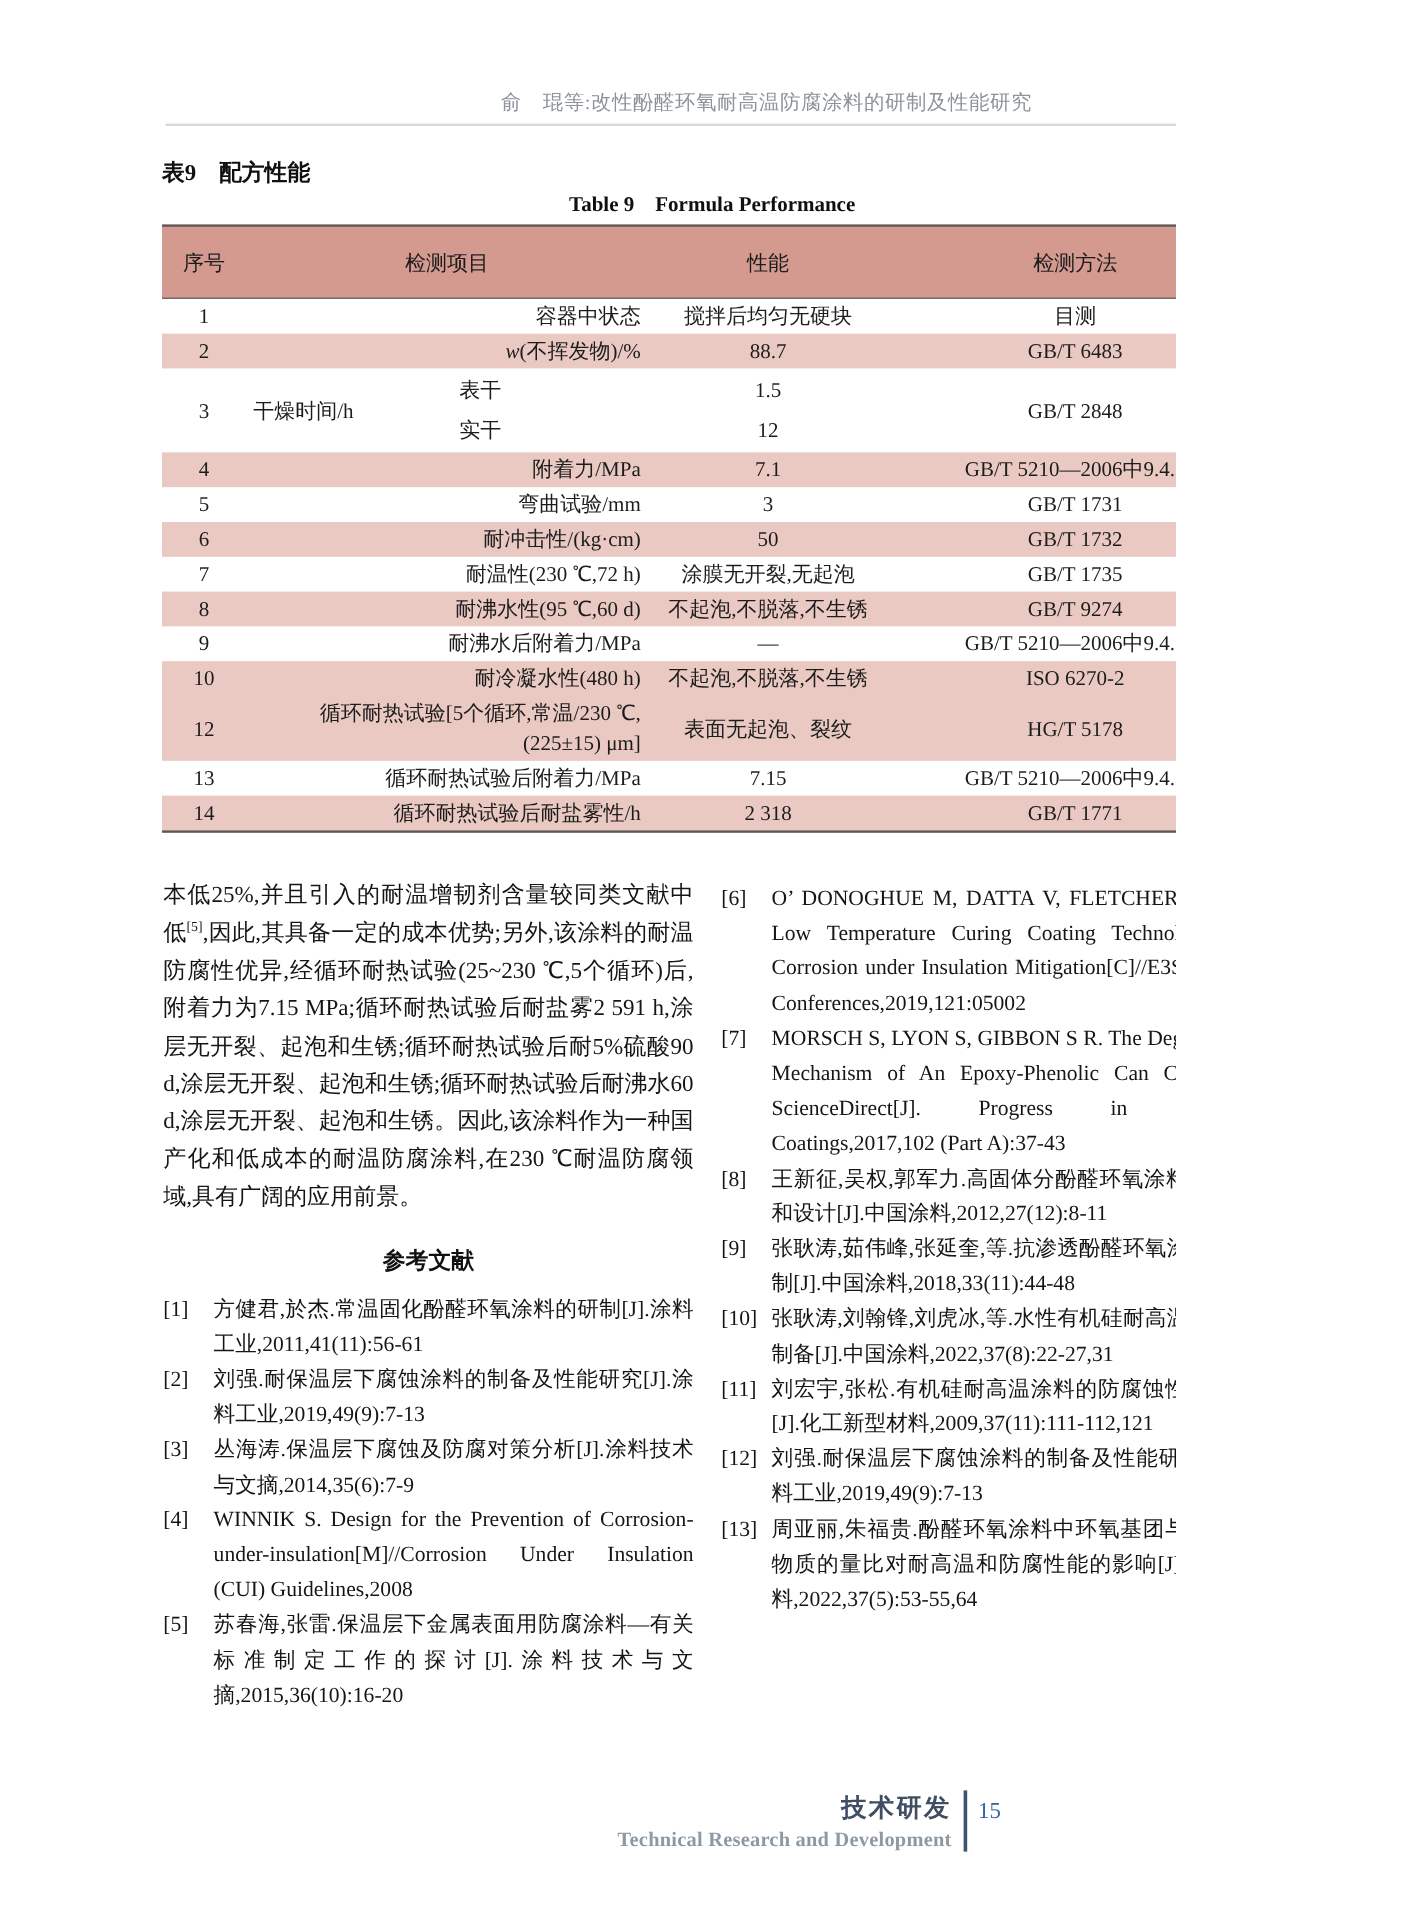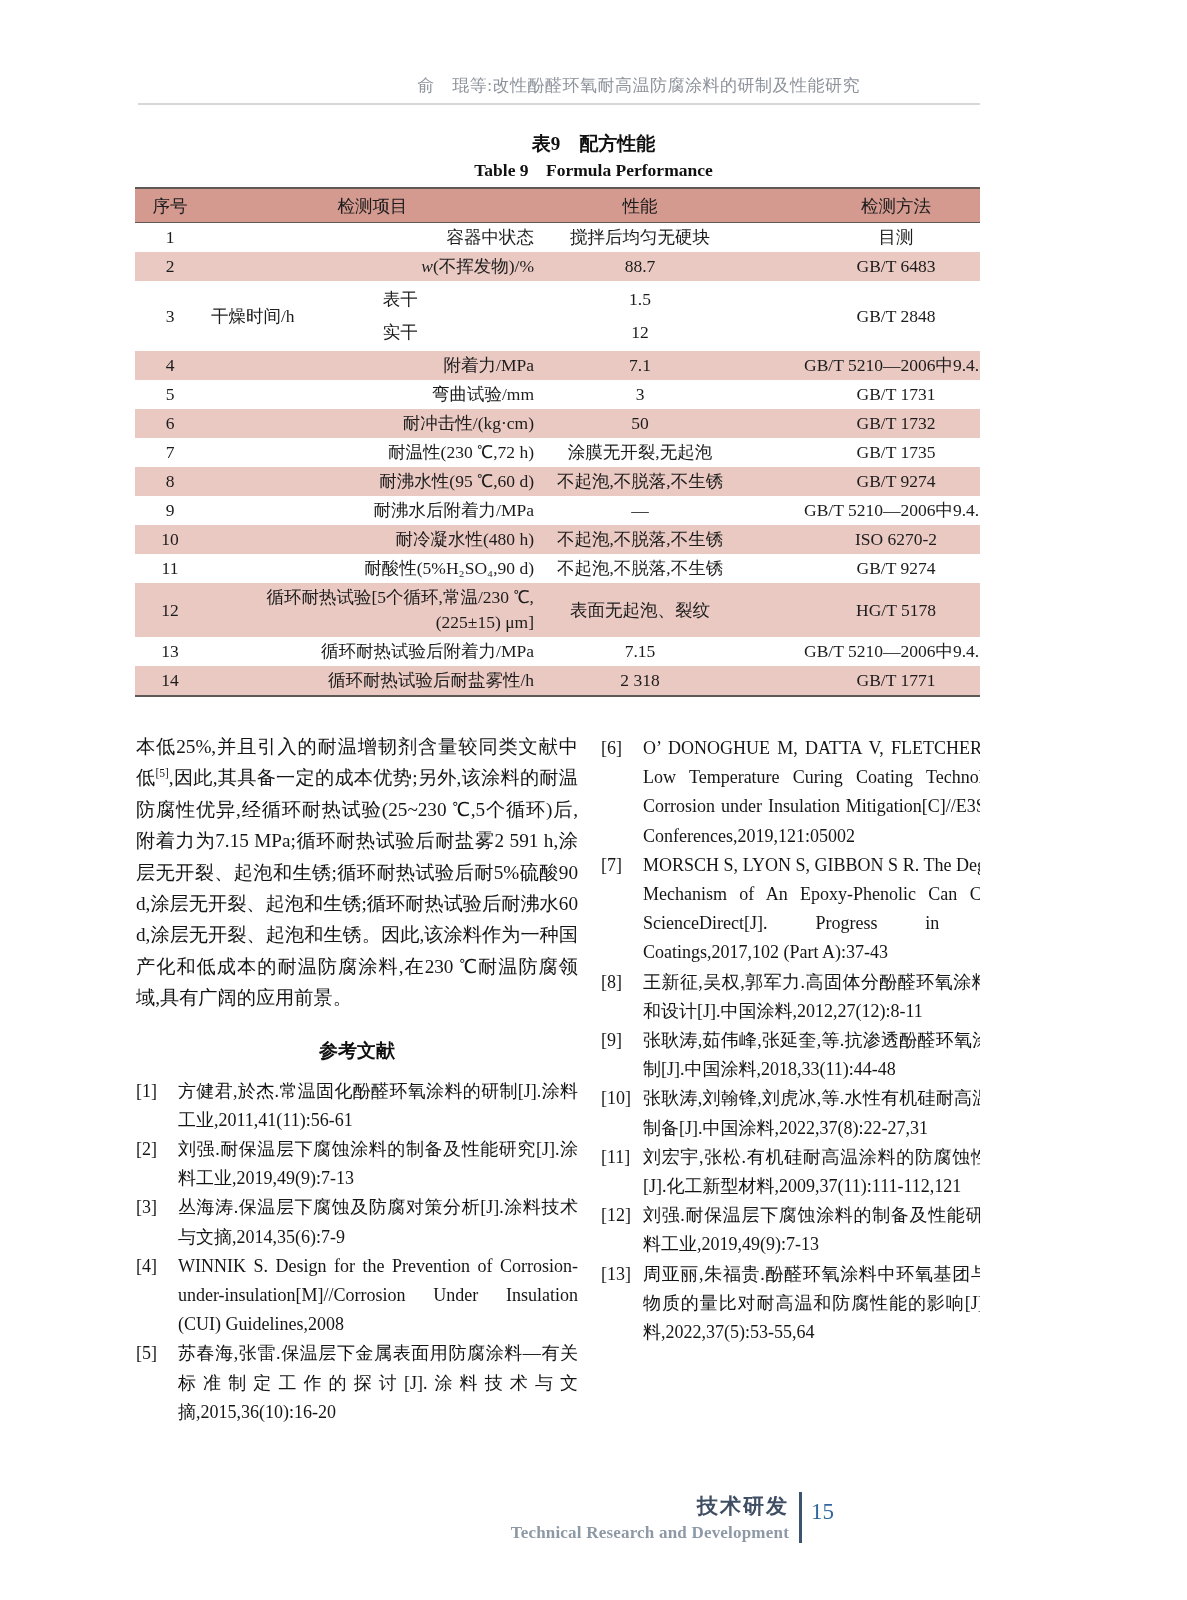--- a/index.html
+++ b/index.html
@@ -23,40 +23,40 @@
   .running-title{
     position:absolute;top:74px;right:120px;font-size:17px;
     color:var(--running);letter-spacing:0.5px;white-space:pre;
   }
   .header-rule{
     position:absolute;top:103px;left:138px;width:1025px;height:2px;
     background:var(--rule);
   }
   
   .table-title-cn{
-    position:absolute;top:131px;left:135px;width:917px;text-align:center;
+    position:absolute;top:131px;left:135px;width:917px;text-align:left;
     font-weight:bold;font-size:19px;color:#101010;white-space:pre;
   }
   .table-title-en{
     position:absolute;top:158px;left:135px;width:917px;text-align:center;
     font-weight:bold;font-size:17.5px;color:#101010;white-space:pre;
   }
   
   .perf-table{
     position:absolute;top:187px;left:135px;width:917px;
     border-collapse:collapse;table-layout:fixed;font-size:17.5px;
     border-top:2.5px solid var(--tbl-border);
     border-bottom:2.5px solid var(--tbl-border);
   }
   .perf-table thead tr{
     background:var(--thead-bg);
     border-bottom:1.5px solid var(--tbl-border);
   }
   .perf-table th{
-    font-weight:normal;height:31px;padding:1px 4px;text-align:center;color:#1c1c1c;
+    font-weight:normal;height:31px;padding:14px 4px;text-align:center;color:#1c1c1c;
   }
   .perf-table td{
     padding:2px 6px;line-height:25px;vertical-align:middle;color:#1c1c1c;
   }
   .perf-table tr{height:28px;}
   .perf-table tr.shaded{background:var(--stripe-bg);}
   .c-num{text-align:center;}
   .c-item{text-align:right;padding-left:10px;}
   .c-item .item-text{white-space:pre-line;}
   .c-perf{text-align:center;}
@@ -98,21 +98,21 @@
   .footer-cn{
     font-family:"Liberation Sans", sans-serif;font-size:21px;font-weight:bold;
     color:var(--footer-dark);letter-spacing:2px;
   }
   .footer-en{
     font-size:17px;font-weight:bold;color:var(--footer-gray);margin-top:3px;
     letter-spacing:0.2px;white-space:nowrap;
   }
   .footer-bar{width:3px;background:#3c5470;}
   .footer-page{
-    font-size:23px;color:var(--pagenum);padding:7px 0 0 9px;
+    font-size:19px;color:var(--pagenum);padding:7px 0 0 9px;
   }
 </style>
 </head>
 <body>
 
 <div class="page">
 
   <div class="running-title">俞　琨等:改性酚醛环氧耐高温防腐涂料的研制及性能研究</div>
   <div class="header-rule"></div>
 
@@ -197,26 +197,20 @@
           <td class="c-item"><span class="item-text">耐沸水后附着力/MPa</span></td>
           <td class="c-perf">—</td>
           <td class="c-method">GB/T 5210—2006中9.4.1</td>
         </tr>
         <tr class="shaded">
           <td class="c-num">10</td>
           <td class="c-item"><span class="item-text">耐冷凝水性(480 h)</span></td>
           <td class="c-perf">不起泡,不脱落,不生锈</td>
           <td class="c-method">ISO 6270-2</td>
         </tr>
-        <tr>
-          <td class="c-num">11</td>
-          <td class="c-item"><span class="item-text">耐酸性(5%H₂SO₄,90 d)</span></td>
-          <td class="c-perf">不起泡,不脱落,不生锈</td>
-          <td class="c-method">GB/T 9274</td>
-        </tr>
         <tr class="shaded">
           <td class="c-num">12</td>
           <td class="c-item"><span class="item-text">循环耐热试验[5个循环,常温/230 ℃,
 (225±15) μm]</span></td>
           <td class="c-perf">表面无起泡、裂纹</td>
           <td class="c-method">HG/T 5178</td>
         </tr>
         <tr>
           <td class="c-num">13</td>
           <td class="c-item"><span class="item-text">循环耐热试验后附着力/MPa</span></td>

